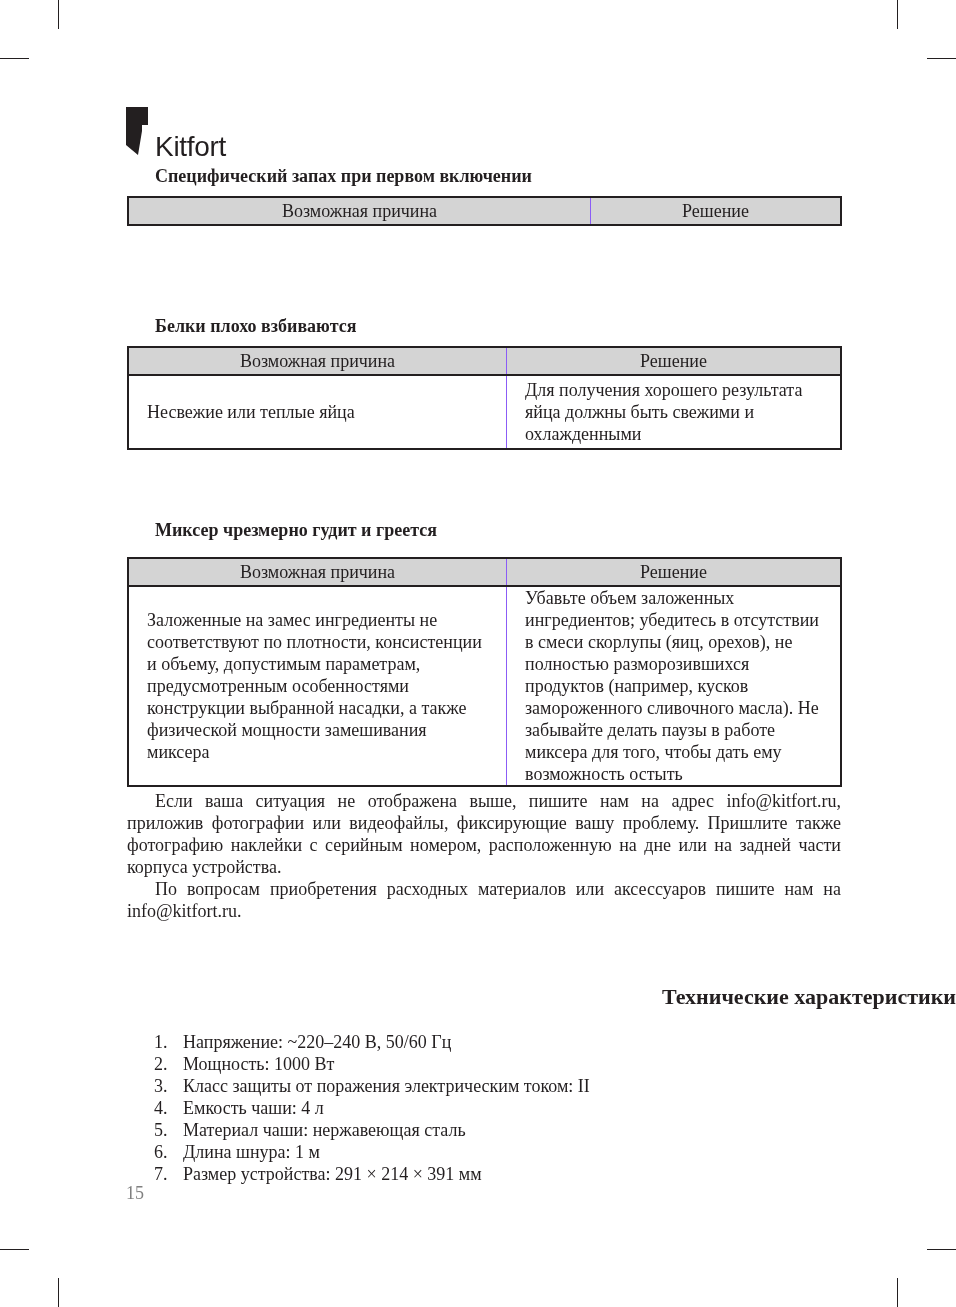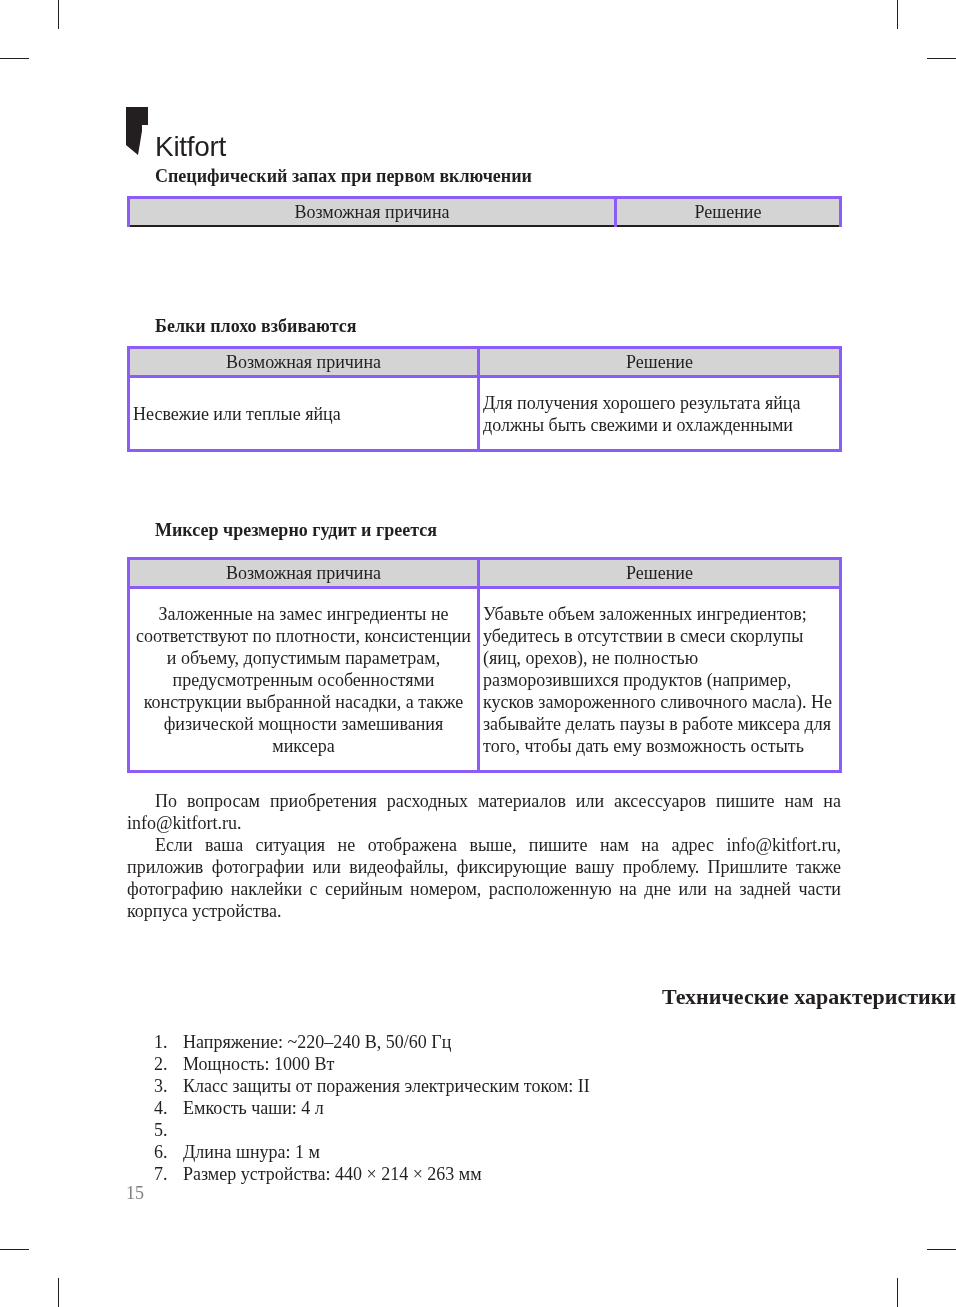--- a/index.html
+++ b/index.html
@@ -4,21 +4,21 @@
   <style>
     html, body { margin: 0; padding: 0; background: #ffffff; }
     body { width: 956px; height: 1307px; position: relative; overflow: hidden;
            font-family: "Liberation Serif", "DejaVu Serif", serif; color: #231f20; }
     .crop { position: absolute; background: #231f20; }
     .logo { position: absolute; left: 126px; top: 107px; width: 100px; height: 50px; }
     .logo-text { position: absolute; left: 155px; top: 131px; font-family: "Liberation Sans", "DejaVu Sans", sans-serif;
                  font-weight: normal; font-size: 28px; letter-spacing: -0.3px; color: #231f20; }
     .sec-title { position: absolute; left: 155px; font-weight: bold; font-size: 18px; }
     table.tt { position: absolute; left: 127px; width: 715px; border-collapse: collapse; font-size: 18px; line-height: 22px; }
-    table.tt td, table.tt th { border: 3px solid #8b5cf6; padding: 0 3px; vertical-align: middle; text-align: left; font-weight: normal; }
+    table.tt td, table.tt th { border: 1px solid #8b5cf6; padding: 0 18px; vertical-align: middle; text-align: left; font-weight: normal; }
     table.tt { border: 2px solid #231f20; }
     table.tt th { background: #d4d4d4; text-align: center; height: 26px; border-bottom: 2px solid #231f20; }
     table.tt td.c1 { width: 341px; }
     .para { position: absolute; left: 127px; width: 714px; font-size: 18px; line-height: 22px; text-align: justify; }
     .para p { margin: 0; text-indent: 28px; }
     .heading { position: absolute; left: 0; width: 956px; top: 984px; text-align: right; font-weight: bold; font-size: 22px; padding-left: 10px; box-sizing: border-box; }
     .speclist { position: absolute; left: 154px; top: 1031px; margin: 0; padding: 0; list-style: none; font-size: 18px; line-height: 22px; }
     .speclist li { display: flex; }
     .speclist .num { width: 29px; }
     .pagenum { position: absolute; left: 126px; top: 1183px; font-size: 18px; color: #808080; }
@@ -65,29 +65,29 @@
   </table>
 
 <div class="sec-title" style="top:520px;">Миксер чрезмерно гудит и греется</div>
 <table class="tt" style="top:557px;">
   <tbody>
       <tr>
     <th>Возможная причина</th>
     <th>Решение</th>
   </tr>
   <tr style="height:184px;">
-    <td class="c1" style="hyphens:auto;text-align:center;" lang="ru">Заложенные на замес ингредиенты не соответствуют по плотности, консистенции и объему, допустимым параметрам, предусмотренным особенностями конструкции выбранной насадки, а также физической мощности замешивания миксера</td>
+    <td class="c1" style="hyphens:auto;" lang="ru">Заложенные на замес ингредиенты не соответствуют по плотности, консистенции и объему, допустимым параметрам, предусмотренным особенностями конструкции выбранной насадки, а также физической мощности замешивания миксера</td>
     <td style="hyphens:auto;" lang="ru">Убавьте объем заложенных ингредиентов; убедитесь в отсутствии в смеси скорлупы (яиц, орехов), не полностью разморозившихся продуктов (например, кусков замороженного сливочного масла). Не забывайте делать паузы в работе миксера для того, чтобы дать ему возможность остыть</td>
   </tr>
 </tbody>
   </table>
 
 <div class="para" style="top:790px;">
+  <p>Если ваша ситуация не отображена выше, пишите нам на адрес info@kitfort.ru, приложив фотографии или видеофайлы, фиксирующие вашу проблему. Пришлите также фотографию наклейки с серийным номером, расположенную на дне или на задней части корпуса устройства.</p>
   <p>По вопросам приобретения расходных материалов или аксессуаров пишите нам на info@kitfort.ru.</p>
-  <p>Если ваша ситуация не отображена выше, пишите нам на адрес info@kitfort.ru, приложив фотографии или видеофайлы, фиксирующие вашу проблему. Пришлите также фотографию наклейки с серийным номером, расположенную на дне или на задней части корпуса устройства.</p>
 </div>
 
 <div class="heading">Технические характеристики</div>
 <ol class="speclist">
   <li>
       <span class="num">1.</span>
       <span>Напряжение: ~220–240 В, 50/60 Гц</span>
     </li>
   <li>
       <span class="num">2.</span>
@@ -96,24 +96,25 @@
   <li>
       <span class="num">3.</span>
       <span>Класс защиты от поражения электрическим током: II</span>
     </li>
   <li>
       <span class="num">4.</span>
       <span>Емкость чаши: 4 л</span>
     </li>
   <li>
       <span class="num">5.</span>
+      <span>Материал чаши: нержавеющая сталь</span>
     </li>
   <li>
       <span class="num">6.</span>
       <span>Длина шнура: 1 м</span>
     </li>
   <li>
       <span class="num">7.</span>
-      <span>Размер устройства: 440 × 214 × 263 мм</span>
+      <span>Размер устройства: 291 × 214 × 391 мм</span>
     </li>
 </ol>
 
 <div class="pagenum">15</div>
 
 </body></html>

